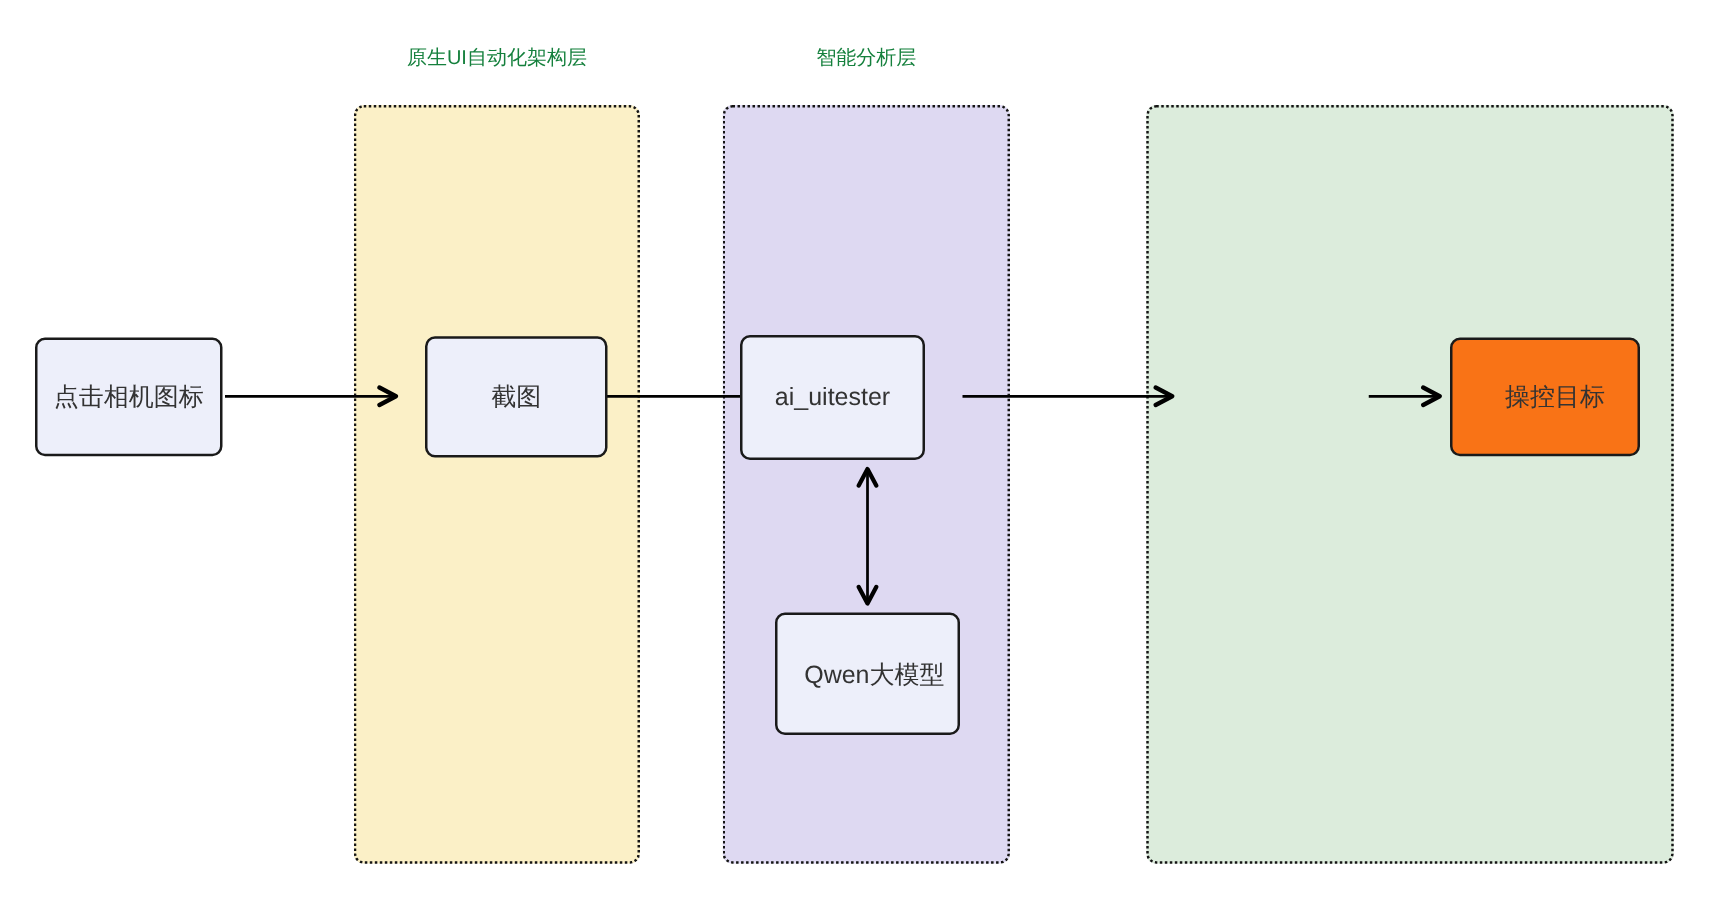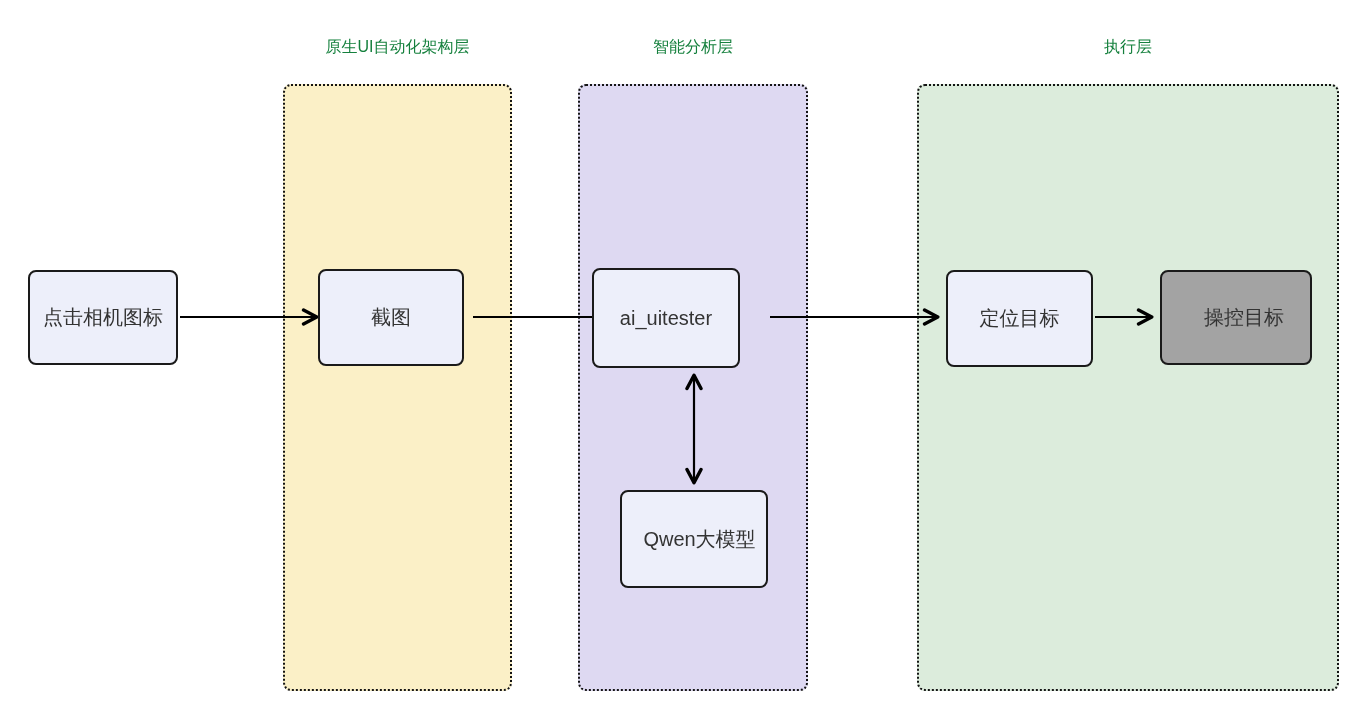--- a/index.html
+++ b/index.html
@@ -44,41 +44,40 @@
     border-radius: 8px;
     box-sizing: border-box;
     display: flex;
     align-items: center;
     justify-content: center;
     font-size: 20px;
     color: #333333;
     text-align: center;
   }
   .node-click-camera { left: 28px;   top: 270px; width: 150px; height: 95px; }
-  .node-screenshot   { left: 318px;  top: 269px; width: 146px; height: 97px; }
+  .node-screenshot   { left: 340px;  top: 269px; width: 146px; height: 97px; }
   .node-ai-uitester  { left: 592px;  top: 268px; width: 148px; height: 100px; }
   .node-qwen         { left: 620px;  top: 490px; width: 148px; height: 98px; padding-left: 11px; }
   .node-locate       { left: 946px;  top: 270px; width: 147px; height: 97px; }
   .node-control      { left: 1160px; top: 270px; width: 152px; height: 95px; }
   .edges-svg {
     position: absolute;
     left: 0; top: 0;
     width: 1370px;
     height: 728px;
     pointer-events: none;
   }
 </style>
 </head>
 <body>
 
 <div class="canvas">
 
   <div class="layer-title title-yellow">原生UI自动化架构层</div>
   <div class="layer-title title-purple">智能分析层</div>
-  <div class="layer-title title-green">执行层</div>
 
   <div class="layer layer-yellow" style="background-color: rgb(251, 240, 199);"></div>
   <div class="layer layer-purple" style="background-color: rgb(222, 217, 242);"></div>
   <div class="layer layer-green" style="background-color: rgb(220, 236, 220);"></div>
 
   <svg class="edges-svg" viewBox="0 0 1370 728" xmlns="http://www.w3.org/2000/svg">
     <defs>
       <marker id="chev" viewBox="0 0 12 12" refX="10" refY="6" markerWidth="8.5" markerHeight="8.5" orient="auto-start-reverse">
         <path d="M2,1.5 L10.5,6 L2,10.5" fill="none" stroke="#000000" stroke-width="2.2" stroke-linecap="round" stroke-linejoin="round"></path>
       </marker>
@@ -97,20 +96,17 @@
   </div>
   <div class="node node-screenshot" style="background-color: rgb(237, 239, 250);">
     <span>截图</span>
   </div>
   <div class="node node-ai-uitester" style="background-color: rgb(237, 239, 250);">
     <span>ai_uitester</span>
   </div>
   <div class="node node-qwen" style="background-color: rgb(237, 239, 250);">
     <span>Qwen大模型</span>
   </div>
-  <div class="node node-locate" style="background-color: rgb(237, 239, 250);">
-    <span>定位目标</span>
-  </div>
-  <div class="node node-control" style="background-color: #a3a3a3; padding-left: 16px;">
+  <div class="node node-control" style="background-color: #f97316; padding-left: 16px;">
     <span>操控目标</span>
   </div>
 
 </div>
 
 </body></html>

